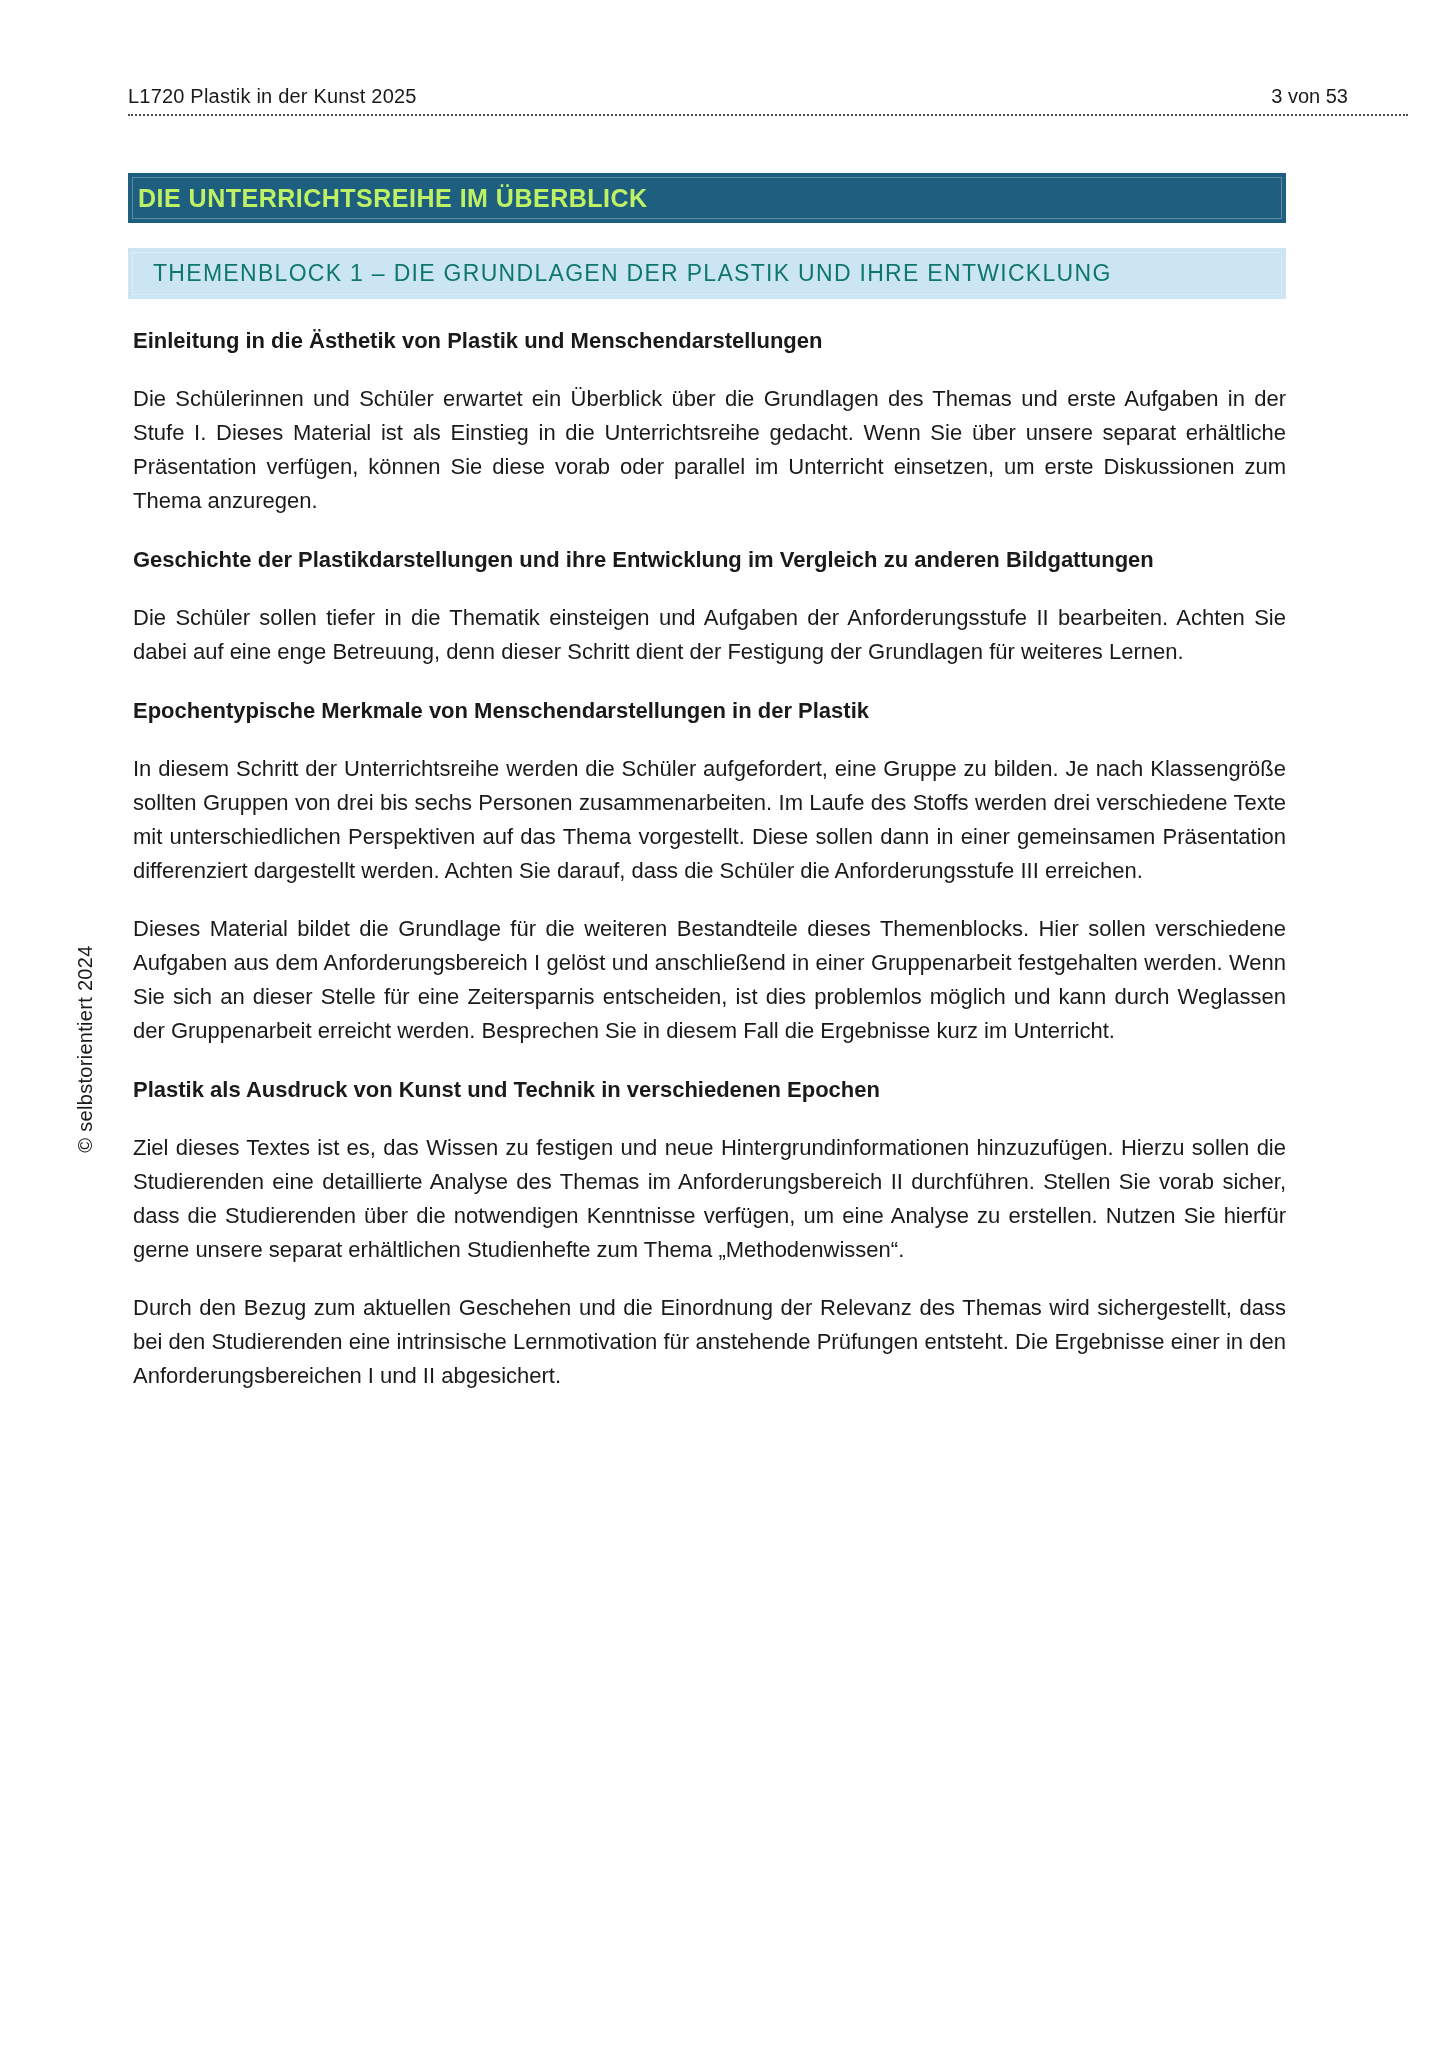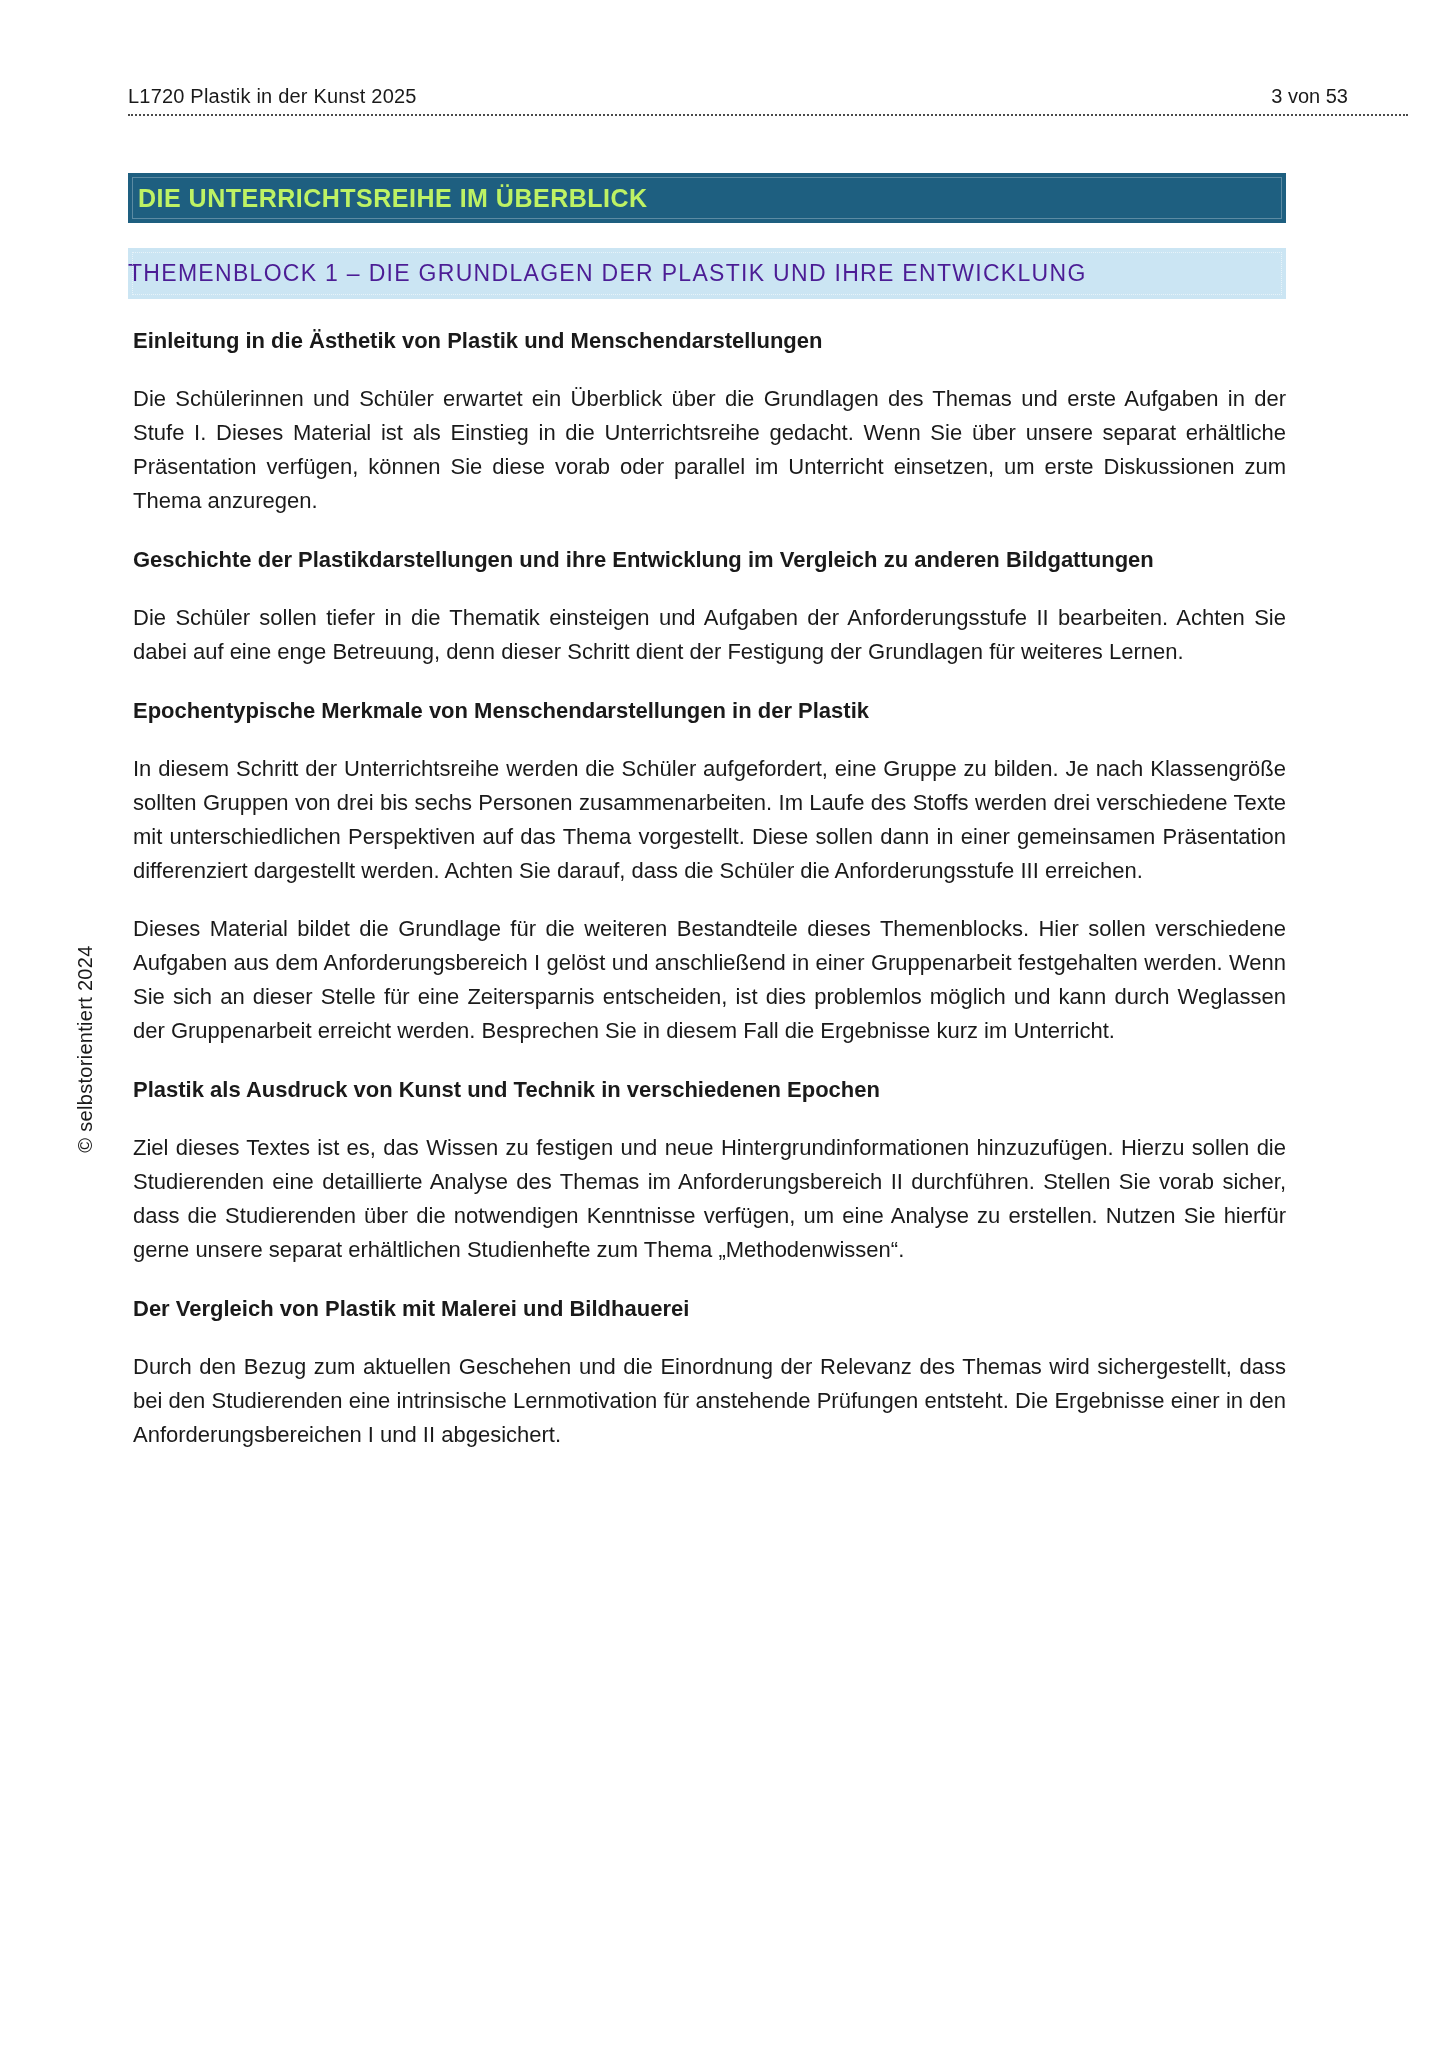--- a/index.html
+++ b/index.html
@@ -62,26 +62,26 @@
     content: "";
     position: absolute;
     inset: 4px;
     border: 1px solid rgba(255,255,255,0.28);
     pointer-events: none;
   }
 
   .banner-light {
     margin-top: 25px;
     background: #cbe5f3;
-    color: #4c1d95;
+    color: #0f766e;
     font-size: 23px;
     font-weight: 400;
     letter-spacing: 1.3px;
     line-height: 35px;
-    padding: 8px 0;
+    padding: 8px 25px;
     box-sizing: border-box;
     min-height: 50px;
     display: flex;
     align-items: flex-start;
     position: relative;
   }
   .banner-light::after {
     content: "";
     position: absolute;
     inset: 4px;
@@ -146,18 +146,17 @@
 
     <h3 class="section-heading">Epochentypische Merkmale von Menschendarstellungen in der Plastik</h3>
     <p class="body-paragraph">In diesem Schritt der Unterrichtsreihe werden die Schüler aufgefordert, eine Gruppe zu bilden. Je nach Klassengröße sollten Gruppen von drei bis sechs Personen zusammenarbeiten. Im Laufe des Stoffs werden drei verschiedene Texte mit unterschiedlichen Perspektiven auf das Thema vorgestellt. Diese sollen dann in einer gemeinsamen Präsentation differenziert dargestellt werden. Achten Sie darauf, dass die Schüler die Anforderungsstufe III erreichen.</p>
 
 
     <p class="body-paragraph">Dieses Material bildet die Grundlage für die weiteren Bestandteile dieses Themenblocks. Hier sollen verschiedene Aufgaben aus dem Anforderungsbereich I gelöst und anschließend in einer Gruppenarbeit festgehalten werden. Wenn Sie sich an dieser Stelle für eine Zeitersparnis entscheiden, ist dies problemlos möglich und kann durch Weglassen der Gruppenarbeit erreicht werden. Besprechen Sie in diesem Fall die Ergebnisse kurz im Unterricht.</p>
 
     <h3 class="section-heading">Plastik als Ausdruck von Kunst und Technik in verschiedenen Epochen</h3>
     <p class="body-paragraph">Ziel dieses Textes ist es, das Wissen zu festigen und neue Hintergrundinformationen hinzuzufügen. Hierzu sollen die Studierenden eine detaillierte Analyse des Themas im Anforderungsbereich II durchführen. Stellen Sie vorab sicher, dass die Studierenden über die notwendigen Kenntnisse verfügen, um eine Analyse zu erstellen. Nutzen Sie hierfür gerne unsere separat erhältlichen Studienhefte zum Thema „Methodenwissen“.</p>
 
-    <h3 class="section-heading">Der Vergleich von Plastik mit Malerei und Bildhauerei</h3>
     <p class="body-paragraph">Durch den Bezug zum aktuellen Geschehen und die Einordnung der Relevanz des Themas wird sichergestellt, dass bei den Studierenden eine intrinsische Lernmotivation für anstehende Prüfungen entsteht. Die Ergebnisse einer in den Anforderungsbereichen I und II abgesichert.</p>
 
   </main>
 
 </div>
 
 </body></html>

